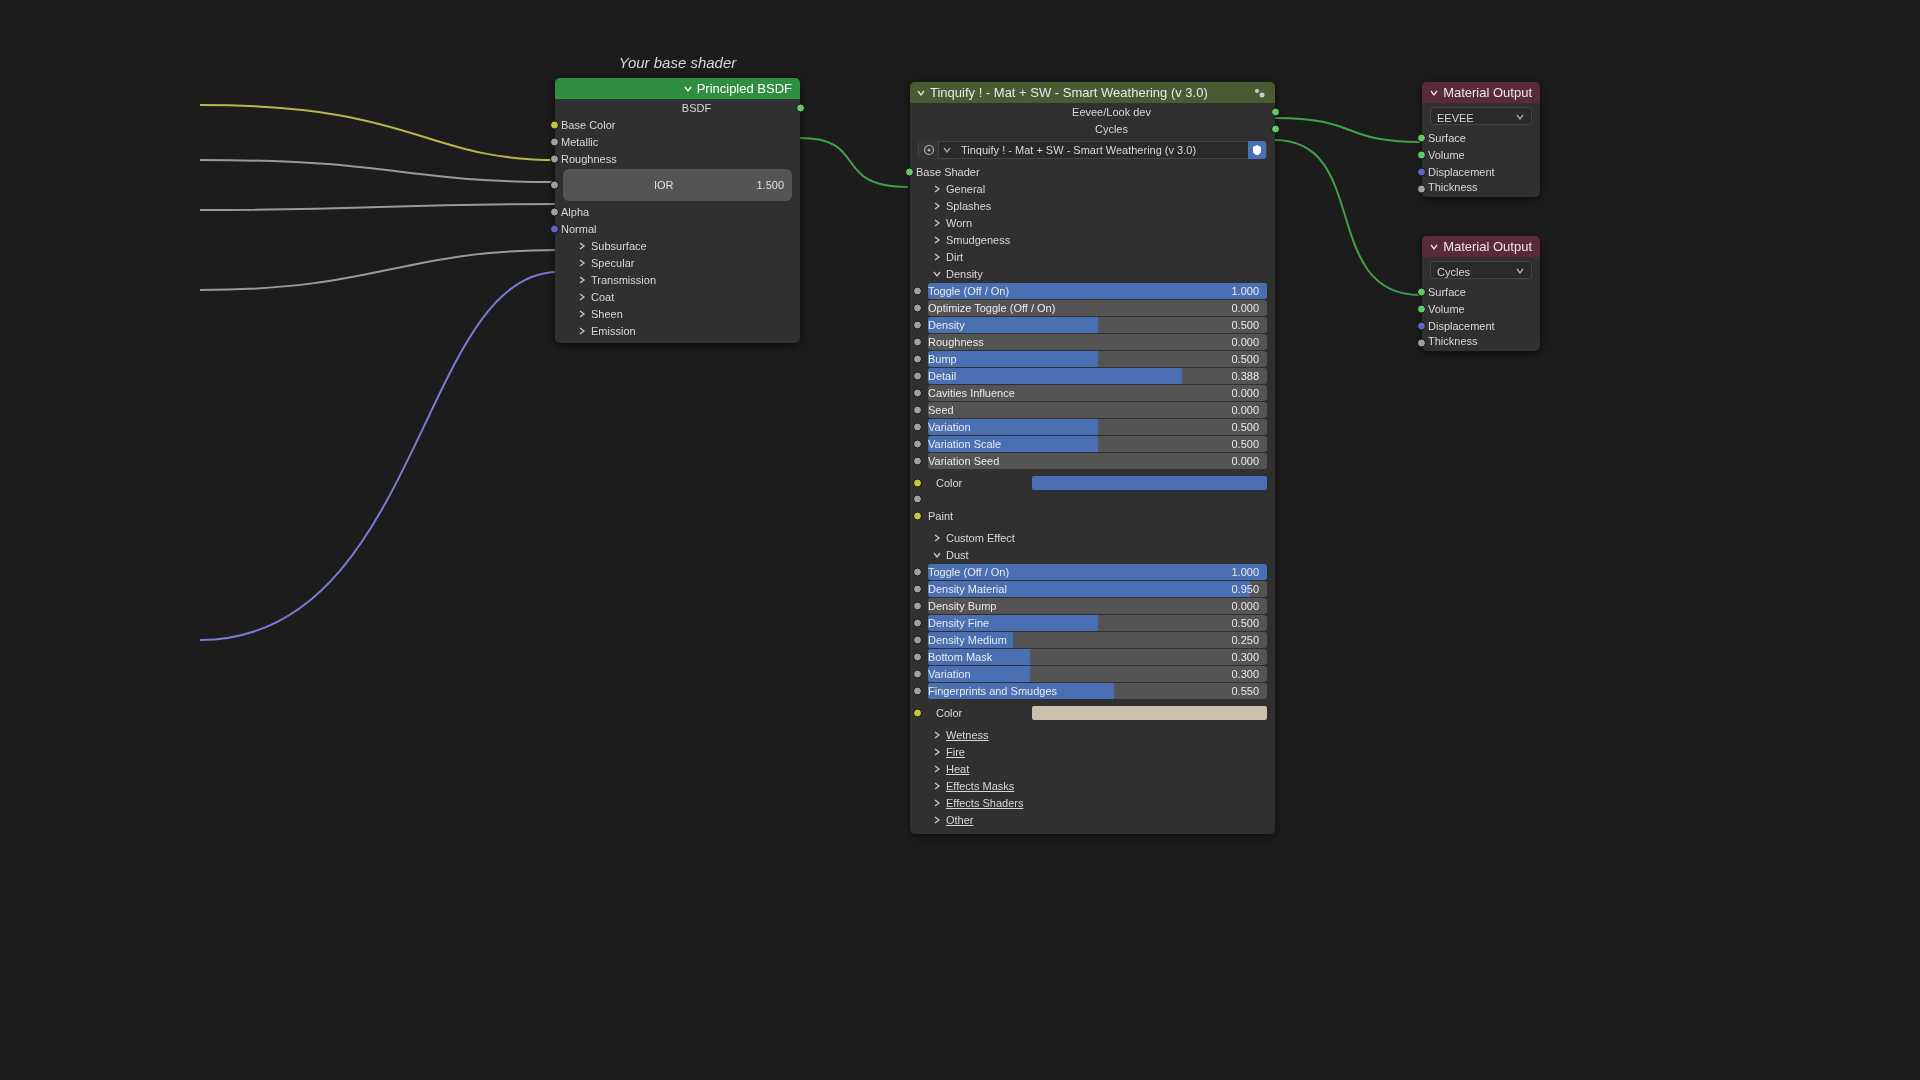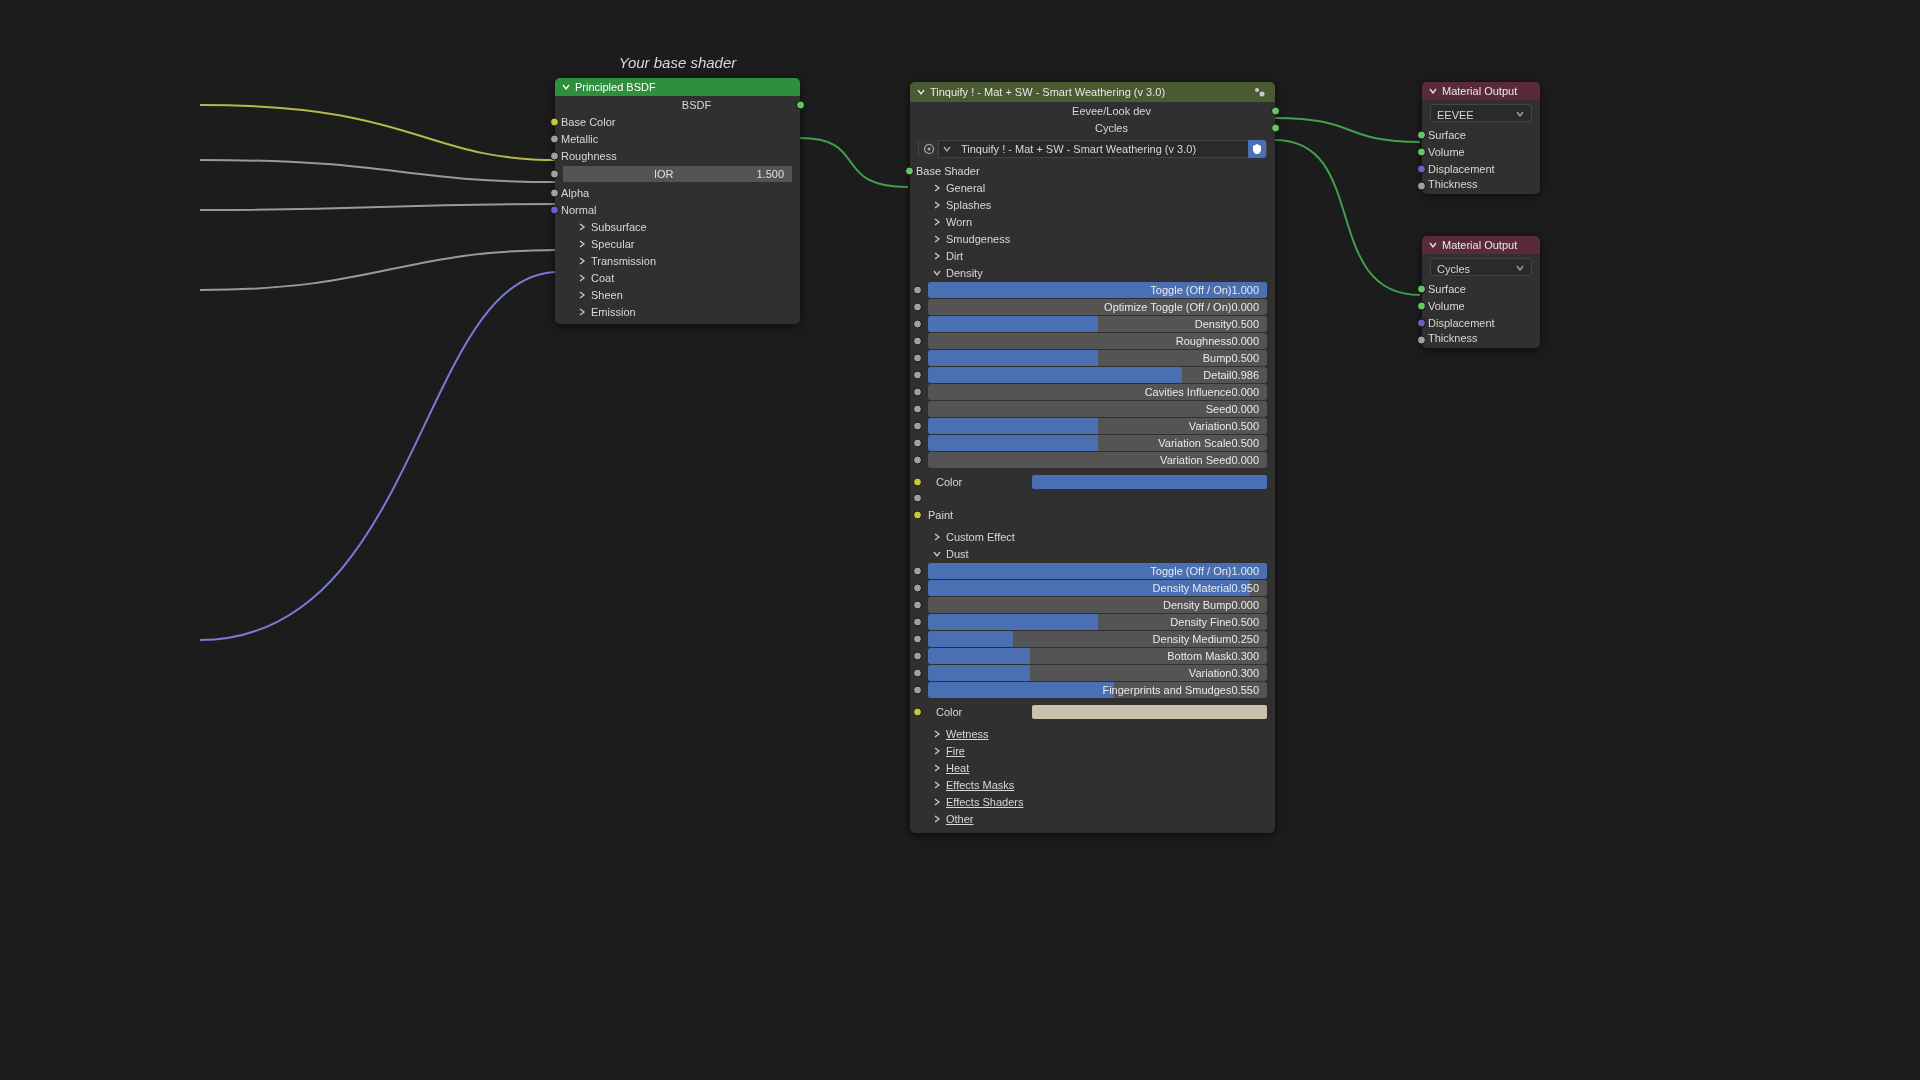--- a/index.html
+++ b/index.html
@@ -29,21 +29,22 @@
     text-align: center;
     padding: 4px 0 6px 0;
     font-style: italic;
   }
 
   .node-header {
     padding: 3px 8px 3px 6px;
     border-radius: 5px 5px 0 0;
     display: flex;
     align-items: center;
-    font-size: 11px;
+    font-size: 13px;
+    justify-content: flex-end;
   }
   .hdr-green { background: #2f8f3f; color: #fff; }
   .hdr-olive { background: #4a5a32; color: #e8e8e8; }
   .hdr-maroon { background: #5a2a3a; color: #e8e8e8; }
 
   .chev { display:inline-block; width:10px; height:10px; margin-right:4px; }
   .chev svg { display:block; }
   .hdr-icon { margin-left:auto; width:14px; height:14px; }
 
   .row {
@@ -66,21 +67,21 @@
   .s-shader { background:#63c763; }
   .s-color  { background:#c7c73f; }
   .s-float  { background:#a0a0a0; }
   .s-vector { background:#6363c7; }
 
   .expandrow { display:flex; align-items:center; padding:1px 8px 1px 22px; height:17px; }
   .expandrow .chev { margin-right:4px; }
 
   .field {
     display:flex; align-items:center; margin:2px 8px;
-    background:#545454; border-radius:1px; height:16px; padding:0 8px;
+    background:#545454; border-radius:6px; height:32px; padding:0 8px;
   }
   .field .flabel { flex:1; text-align:center; color:#e0e0e0; }
   .field .fval { color:#e0e0e0; }
 
   .select {
     display:flex; align-items:flex-end; margin:4px 8px;
     background:#2a2a2a; border:1px solid #444; border-radius:3px;
     height:18px; padding:0 6px;
   }
   .select .slabel { flex:1; }
@@ -106,21 +107,21 @@
   }
 
   
   .sliders { padding: 0 0 4px 0; }
   .sl-row {
     position:relative; display:flex; align-items:center;
     margin:1px 8px; height:16px; border-radius:3px; overflow:hidden;
     background:#545454;
   }
   .sl-row .bar { position:absolute; left:0; top:0; bottom:0; background:#4a6fb3; }
-  .sl-row .sname { position:relative; flex:1; padding-left:19px; color:#eaeaea;text-align:right; }
+  .sl-row .sname { position:relative; flex:1; padding-left:0; color:#eaeaea; }
   .sl-row .sval { position:relative; padding-right:8px; color:#eaeaea; }
 
   .swatch {
     display:flex; align-items:center; margin:1px 8px; height:16px; position:relative;
   }
   .swatch .swl { width: 104px; padding-left:8px; }
   .swatch .swc { flex:1; height:14px; border-radius:2px; }
 
   .divider { height:4px; }
 
@@ -382,21 +383,21 @@
           <span class="bar" style="width:50%"></span>
           <span class="sname">Bump</span>
           <span class="sval">0.500</span>
         </div>
       </div>
       <div class="sl-outer">
         <span class="sock s-float"></span>
         <div class="sl-row">
           <span class="bar" style="width:75%"></span>
           <span class="sname">Detail</span>
-          <span class="sval">0.986</span>
+          <span class="sval">0.388</span>
         </div>
       </div>
       <div class="sl-outer">
         <span class="sock s-float"></span>
         <div class="sl-row">
           <span class="bar" style="width:0%"></span>
           <span class="sname">Cavities Influence</span>
           <span class="sval">0.000</span>
         </div>
       </div>

